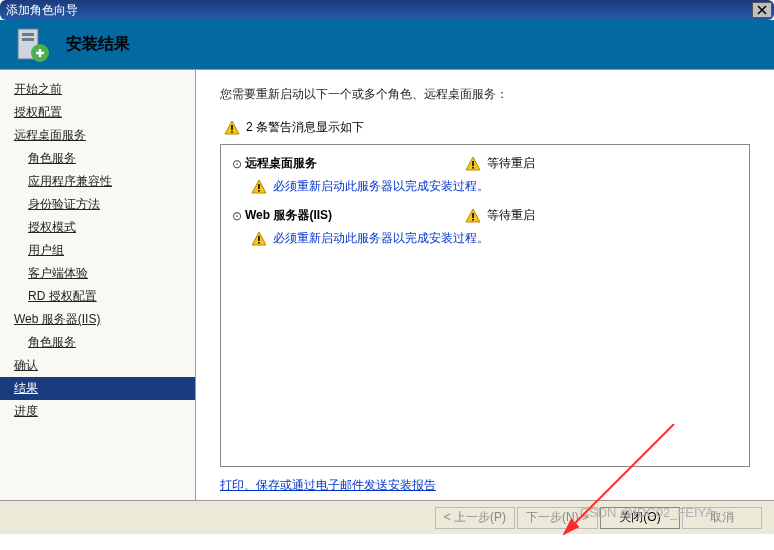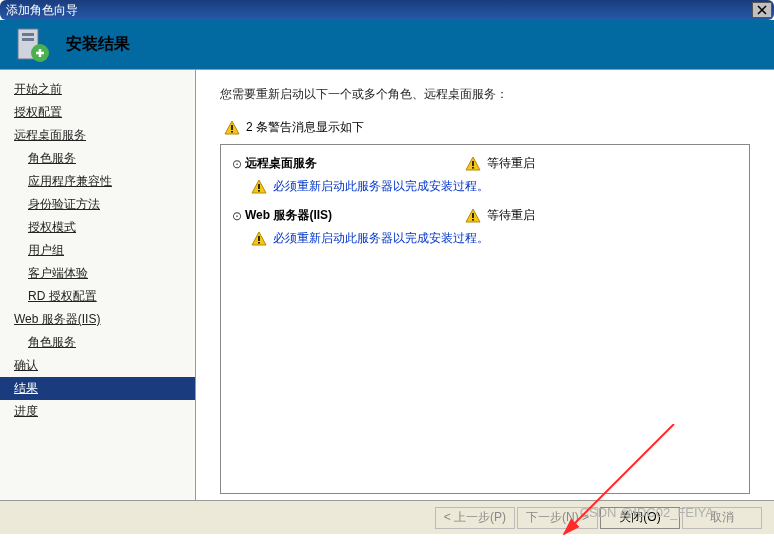--- a/index.html
+++ b/index.html
@@ -123,20 +123,23 @@
         </div>
         <div class="svc-msg">
           <svg class="warn-icon" viewBox="0 0 16 16">
             <path d="M8 1 L15 14 H1 Z" fill="#f5c518" stroke="#b58a00"></path>
             <rect x="7.2" y="5" width="1.6" height="5" fill="#000"></rect>
             <rect x="7.2" y="11" width="1.6" height="1.6" fill="#000"></rect>
           </svg>
           <a href="#">必须重新启动此服务器以完成安装过程。</a>
         </div>
       </div>
+    <div class="link-row">
+      <a href="#">打印、保存或通过电子邮件发送安装报告</a>
+    </div>
   </div>
 </div>
 
 <div class="footer">
   <button class="btn" disabled="">&lt; 上一步(P)</button>
   <button class="btn" disabled="">下一步(N) &gt;</button>
   <button class="btn">关闭(O)</button>
   <button class="btn" disabled="">取消</button>
 </div>
 

